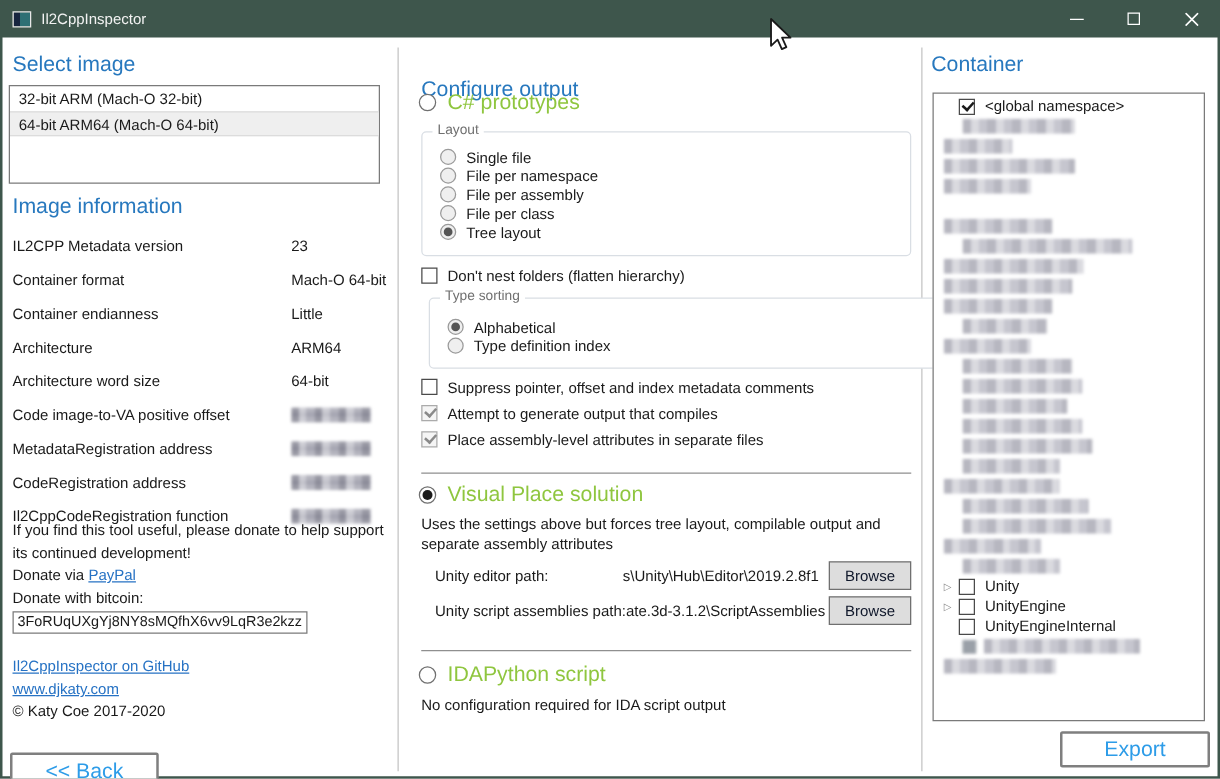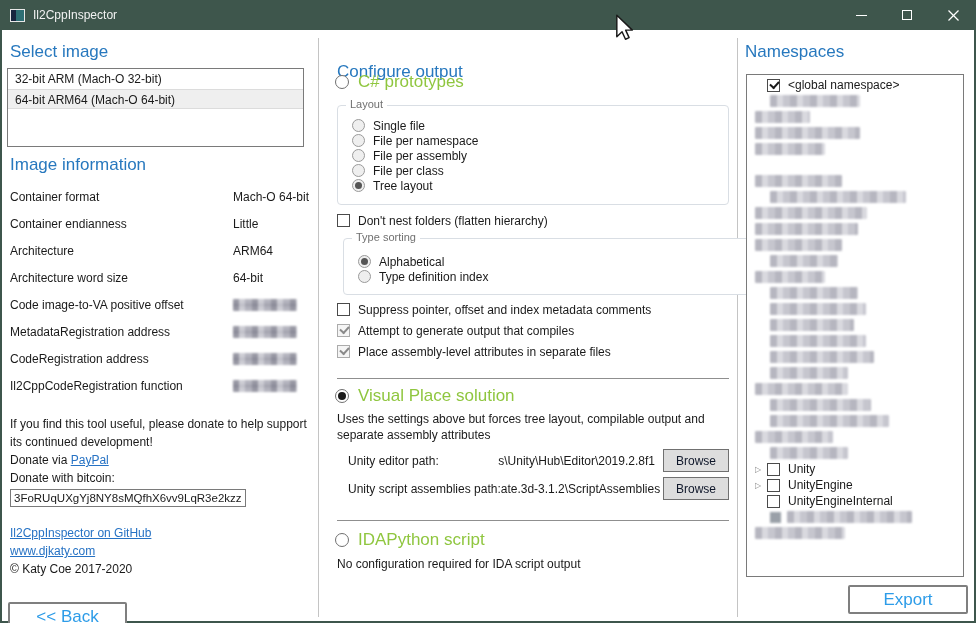--- a/index.html
+++ b/index.html
@@ -94,20 +94,24 @@
 
   <div class="hdr" style="left:10px;top:42px;">Select image</div>
   <div class="si-list" id="si-list">
       <div class="si-item">32-bit ARM (Mach-O 32-bit)</div>
       <div class="si-item selected">64-bit ARM64 (Mach-O 64-bit)</div>
     </div>
 
   <div class="hdr" style="left:10px;top:155px;">Image information</div>
   <div class="info-rows" id="info-rows">
       <div class="info-row">
+        <div>IL2CPP Metadata version</div>
+        <div>23</div>
+      </div>
+      <div class="info-row">
         <div>Container format</div>
         <div>Mach-O 64-bit</div>
       </div>
       <div class="info-row">
         <div>Container endianness</div>
         <div>Little</div>
       </div>
       <div class="info-row">
         <div>Architecture</div>
         <div>ARM64</div>
@@ -240,21 +244,21 @@
   </div>
 
   <div class="hsep" style="left:337px;top:520px;width:392px;"></div>
 
   <div class="radio-row" style="left:335px;top:530px;">
     <span class="bigradio"></span>
     <span class="green-hdr">IDAPython script</span>
   </div>
   <div class="desc" style="left:337px;top:556px;width:400px;">No configuration required for IDA script output</div>
 
-  <div class="hdr" style="left:745px;top:42px;">Namespaces</div>
+  <div class="hdr" style="left:745px;top:42px;">Container</div>
   <div class="ns-list" id="ns-list">
       <div class="ns-row">
         <span class="expander"></span>
         <span class="cb checked"></span>
         <span class="ns-label">&lt;global namespace&gt;</span>
       </div>
       <div class="ns-row">
         <div class="blurb light" style="width: 90px; margin-left: 23px;"></div>
       </div>
       <div class="ns-row">

